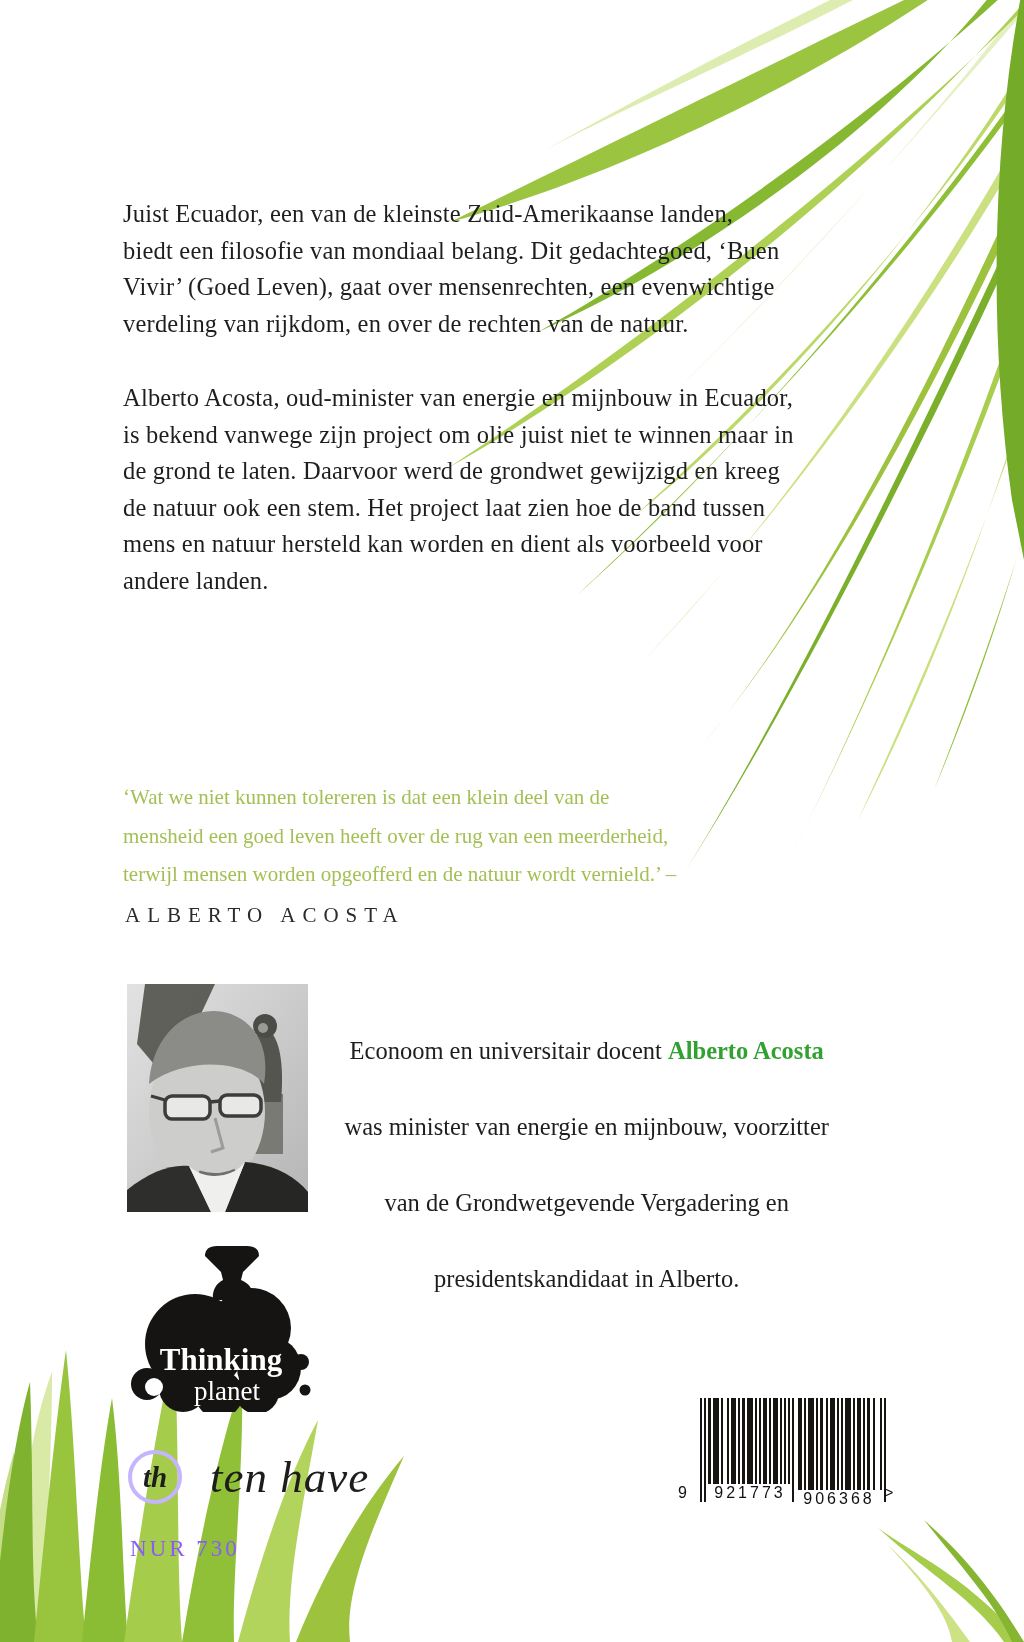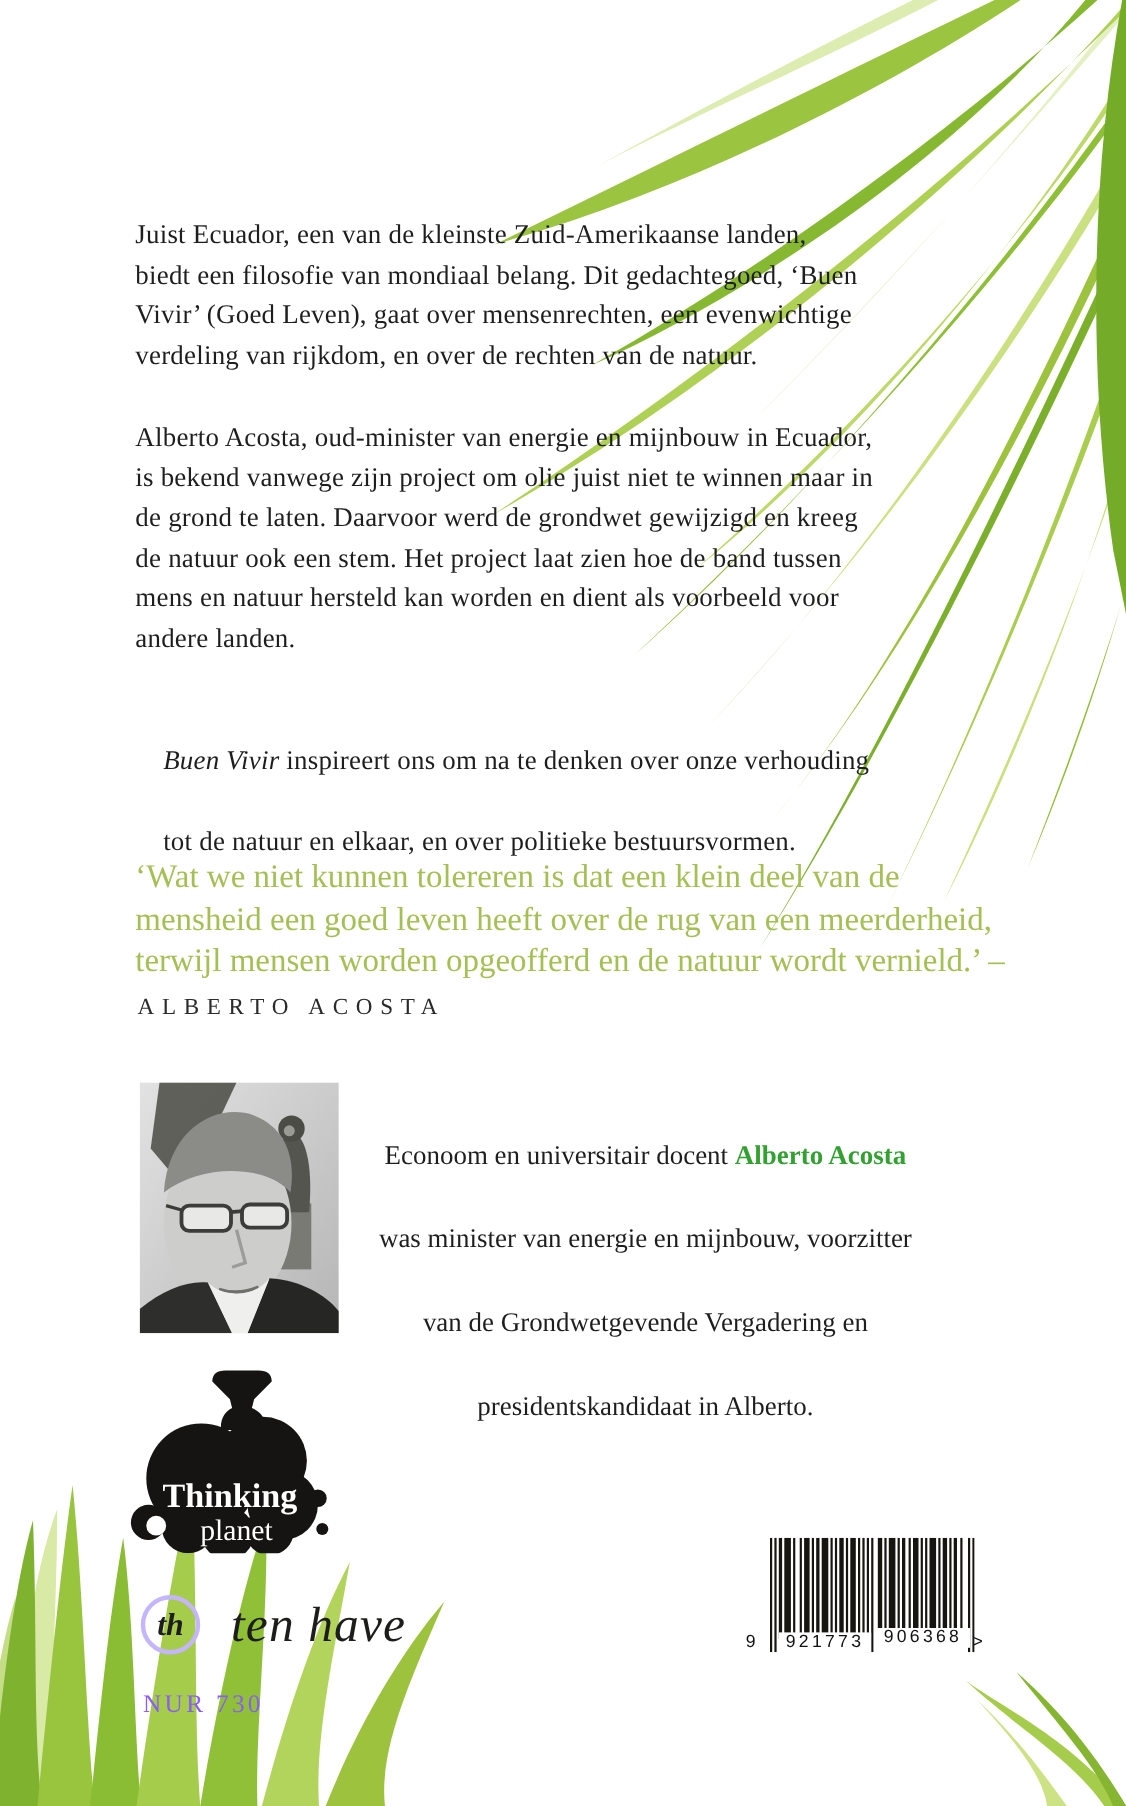--- a/index.html
+++ b/index.html
@@ -5,40 +5,40 @@
   html,body{margin:0;padding:0;background:#888;}
   .page{
     position:relative;width:1024px;height:1642px;margin:0 auto;
     background:#ffffff;overflow:hidden;
     font-family:"Liberation Serif",serif;color:#1e1e1e;
   }
   .deco{position:absolute;left:0;top:0;width:1024px;height:1642px;z-index:0;pointer-events:none;}
   .txt{position:absolute;z-index:2;white-space:pre;}
   .para{font-size:24.5px;line-height:36.5px;letter-spacing:.2px;}
   .p3 .lead{font-style:italic;}
-  .quote{font-size:30px;line-height:38.5px;color:#a4c055;}
+  .quote{font-size:21px;line-height:38.5px;color:#a4c055;}
   .attrib{font-size:21px;letter-spacing:7px;color:#2b2b2b;}
   .bio{font-size:24.5px;line-height:38px;text-align:center;}
   .bio .name{color:#33a032;font-weight:bold;}
   .photo{position:absolute;left:127px;top:984px;width:181px;height:228px;z-index:2;}
-  .tplogo{position:absolute;left:105px;top:1212px;width:200px;height:200px;z-index:2;}
+  .tplogo{position:absolute;left:117px;top:1212px;width:200px;height:200px;z-index:2;}
   .tenhave{position:absolute;left:128px;top:1450px;z-index:2;display:flex;align-items:center;color:#1d1d1b;}
   .th-circle{
     width:46px;height:46px;border:4px solid #c4b5fd;border-radius:50%;
     display:flex;align-items:center;justify-content:center;
     font-style:italic;font-weight:bold;font-size:29px;line-height:1;
   }
   .th-name{font-style:italic;font-size:45px;margin-left:28px;letter-spacing:1px;}
   .nur{position:absolute;left:130px;top:1536px;z-index:2;font-size:23px;letter-spacing:3px;color:#8b5cf6;}
   .barcode{position:absolute;left:640px;top:1398px;width:252px;height:124px;background:#fff;z-index:1;}
   .barcode svg{position:absolute;left:60px;top:0;}
   .bc-digit{position:absolute;z-index:2;font-family:"Liberation Sans",sans-serif;font-size:16px;color:#111;}
   .bc-lead{left:38px;top:86px;}
   .bc-g1{left:68px;top:86px;width:84px;text-align:center;background:#fff;letter-spacing:3px;}
-  .bc-g2{left:156px;top:82px;width:86px;text-align:center;background:#fff;letter-spacing:3px;}
+  .bc-g2{left:156px;top:92px;width:86px;text-align:center;background:#fff;letter-spacing:3px;}
   .bc-chev{left:244px;top:86px;}
 </style>
 </head>
 <body>
 
 <div class="page">
 
   <svg class="deco" viewBox="0 0 1024 1642">
     <g>
       <path d="M960,-60 C830,20 660,90 545,150 C690,70 860,-20 1005,-80 Z" fill="#ddecb0"></path>
@@ -79,24 +79,20 @@
 de grond te laten. Daarvoor werd de grondwet gewijzigd en kreeg
 de natuur ook een stem. Het project laat zien hoe de band tussen
 mens en natuur hersteld kan worden en dient als voorbeeld voor
 andere landen.</div>
 
   <div class="txt para" style="left:123px;top:196px;">Juist Ecuador, een van de kleinste Zuid-Amerikaanse landen,
 biedt een filosofie van mondiaal belang. Dit gedachtegoed, ‘Buen
 Vivir’ (Goed Leven), gaat over mensenrechten, een evenwichtige
 verdeling van rijkdom, en over de rechten van de natuur.</div>
 
-  <div class="txt para p3" style="left:123px;top:636px;line-height:37px;">
-    <span class="lead">Buen Vivir</span><span> inspireert ons om na te denken over onze verhouding</span><br>
-    <span>tot de natuur en elkaar, en over politieke bestuursvormen.</span>
-  </div>
 
   <div class="txt quote" style="left:123px;top:778px;">‘Wat we niet kunnen tolereren is dat een klein deel van de
 mensheid een goed leven heeft over de rug van een meerderheid,
 terwijl mensen worden opgeofferd en de natuur wordt vernield.’ –</div>
 
   <div class="txt attrib" style="left:125px;top:903px;">ALBERTO ACOSTA</div>
 
   <div class="photo">
     <svg width="181" height="228" viewBox="0 0 181 228">
       <defs>

